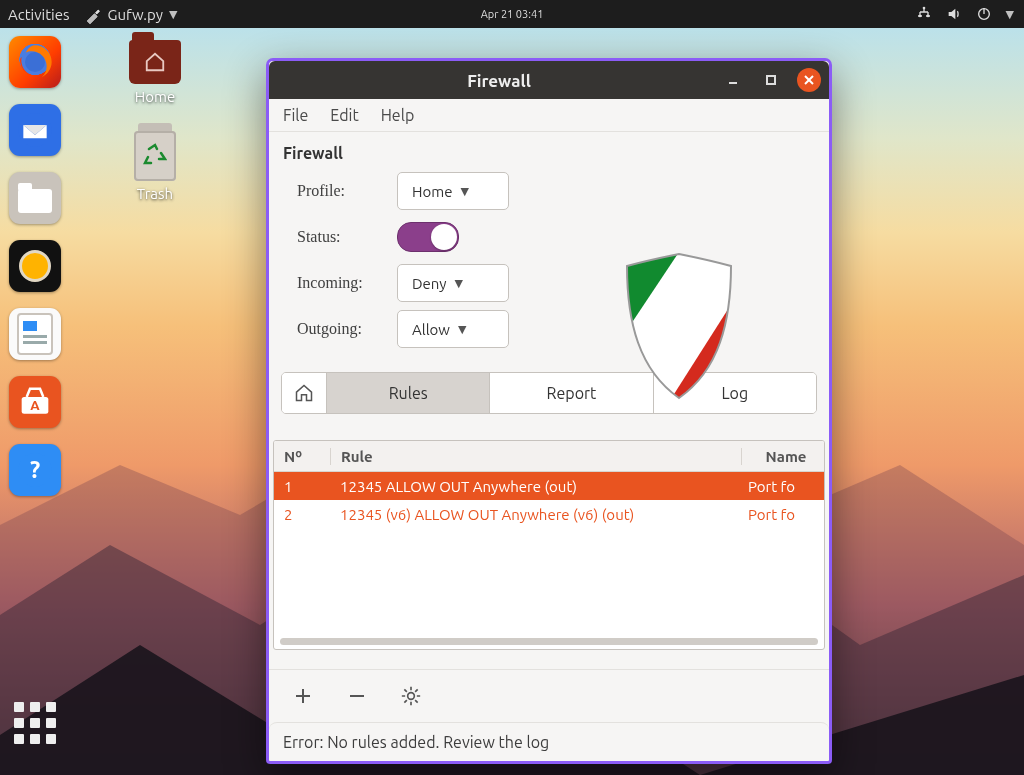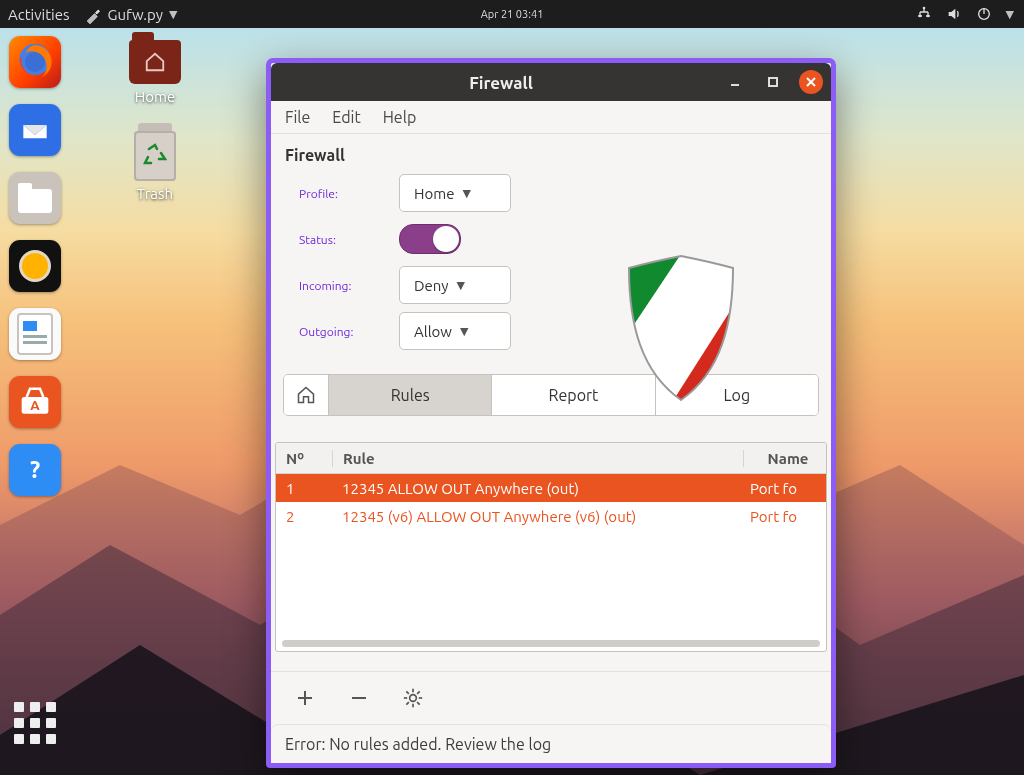--- a/index.html
+++ b/index.html
@@ -66,41 +66,41 @@
   .deskicons .di .cap{color:#fff;font-size:15px;margin-top:4px;text-shadow:0 1px 3px rgba(0,0,0,.8);}
   .folder{width:52px;height:44px;background:#7a2518;border-radius:4px 4px 6px 6px;position:relative;}
   .folder::before{content:"";position:absolute;top:-8px;left:3px;width:22px;height:10px;background:#7a2518;border-radius:3px 3px 0 0;}
   .folder .house{width:22px;height:22px;position:absolute;left:15px;top:11px;}
   .trashcan{width:42px;height:50px;background:#d6d0c8;border-radius:4px;position:relative;box-shadow:inset 0 0 0 2px #b5afa7;}
   .trashcan::before{content:"";position:absolute;top:-8px;left:4px;right:4px;height:8px;background:#c4beb6;border-radius:3px 3px 0 0;}
   .recycle{position:absolute;left:9px;top:12px;width:24px;height:24px;}
   
   .win{
     position:absolute;left:266px;top:58px;width:560px;height:700px;
-    background:#f6f5f4;border:5px solid #8b5cf6;border-radius:7px 7px 4px 4px;
+    background:#f6f5f4;border:3px solid #8b5cf6;border-radius:7px 7px 4px 4px;
     box-shadow:0 14px 40px rgba(0,0,0,.45);z-index:30;display:flex;flex-direction:column;overflow:hidden;
     color:#333;
   }
   .titlebar{
     height:38px;background:#363432;color:#eee;display:flex;align-items:center;
     padding:0 8px;position:relative;border-radius:6px 6px 0 0;
   }
   .titlebar .title{flex:1;text-align:center;font-size:17px;font-weight:600;}
   .winbtns{display:flex;gap:14px;align-items:center;}
   .winbtn{width:24px;height:24px;border-radius:50%;display:flex;align-items:center;justify-content:center;cursor:pointer;}
   .winbtn.min,.winbtn.max{background:transparent;color:#ddd;font-weight:700;}
   .winbtn.close{background:#e95420;color:#fff;}
   .winbtn svg{width:12px;height:12px;stroke:#ddd;stroke-width:2;fill:none;}
   .winbtn.close svg{stroke:#fff;}
   .menubar{height:32px;display:flex;align-items:center;gap:22px;padding:0 14px;font-size:16px;color:#4a4a4a;border-bottom:1px solid #e3e1de;}
   .menubar span{cursor:pointer;}
   .section-title{font-weight:700;font-size:16px;padding:12px 14px 4px;}
   .form{padding:2px 14px 10px 28px;}
   .form-row{display:flex;align-items:center;height:46px;}
-  .form-row .lab{width:100px;font-size:12px;color:#6d28d9;}
+  .form-row .lab{width:100px;font-size:16px;color:#404040;font-family:Liberation Serif, serif;}
   .dd{
     height:36px;border:1px solid #c6c2bd;border-radius:5px;background:#fff;
     display:flex;align-items:center;padding:0 10px 0 14px;gap:8px;min-width:86px;font-size:15px;cursor:pointer;
   }
   .dd .tri{font-size:11px;color:#555;}
   
   .switch{width:60px;height:28px;border-radius:14px;background:#8b3f8b;position:relative;cursor:pointer;border:1px solid #6d306d;}
   .switch .knob{position:absolute;top:1px;right:1px;width:26px;height:26px;border-radius:50%;background:#fff;box-shadow:0 1px 2px rgba(0,0,0,.3);}
   
   .shield{position:absolute;right:90px;top:120px;width:120px;height:150px;}

